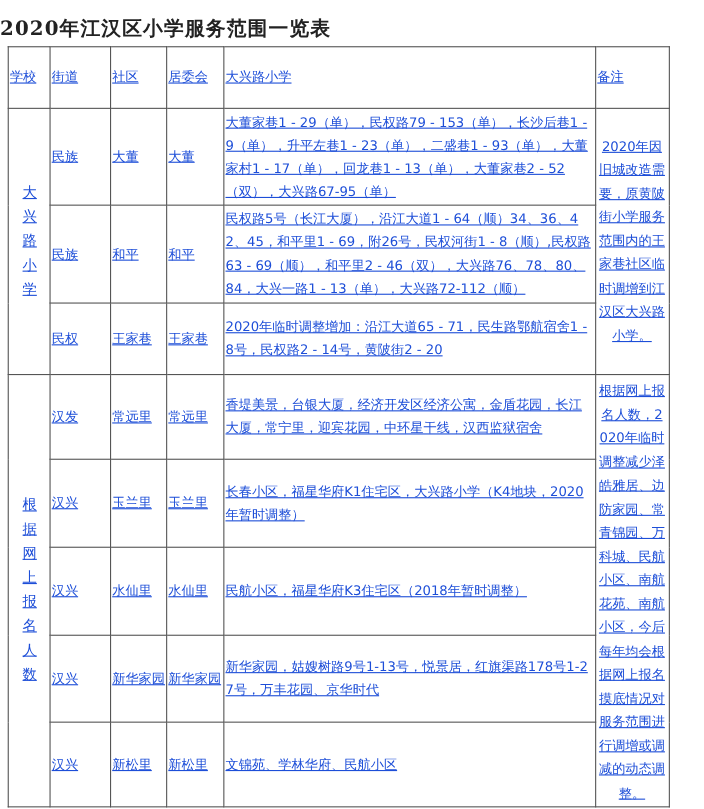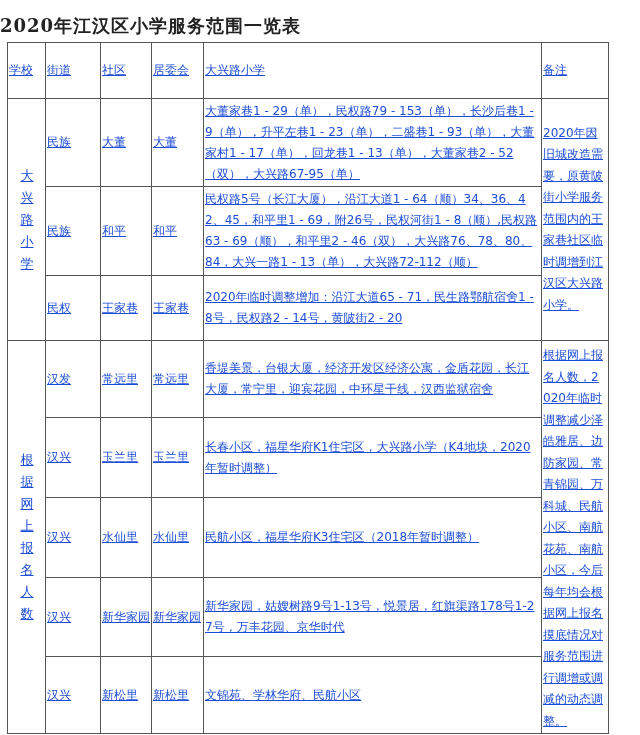--- a/index.html
+++ b/index.html
@@ -10,21 +10,21 @@
            font-size:18px; color:#222; letter-spacing:1px; }
   table { position:absolute; left:7px; top:42px; border-collapse:collapse;
           table-layout:fixed; width:601px; }
   td { border:1px solid #555; font-size:12px; line-height:21px; color:#1d4ed8;
        padding:0 0 0 1px; vertical-align:middle; word-break:break-all;text-decoration:underline; }
   .hdr td { height:55px; }
   .school { text-align:center; }
   .school span { display:block; width:14px; margin:16px auto; font-size:13px;
                  line-height:22px; white-space:normal; }
   .addr { padding-right:3px; }
-  .note { font-size:12px; line-height:21.5px; padding:0 2px 0 1px; }
+  .note { font-size:12px; line-height:21.5px; padding:0 2px 0 1px;text-align:center; }
   .note-top { vertical-align:top; padding-top:4px;margin-top:12px; }
 </style>
 </head>
 <body>
 
 <div class="title">2020年江汉区小学服务范围一览表</div>
 
 <table>
   <colgroup>
     <col style="width:38px">

